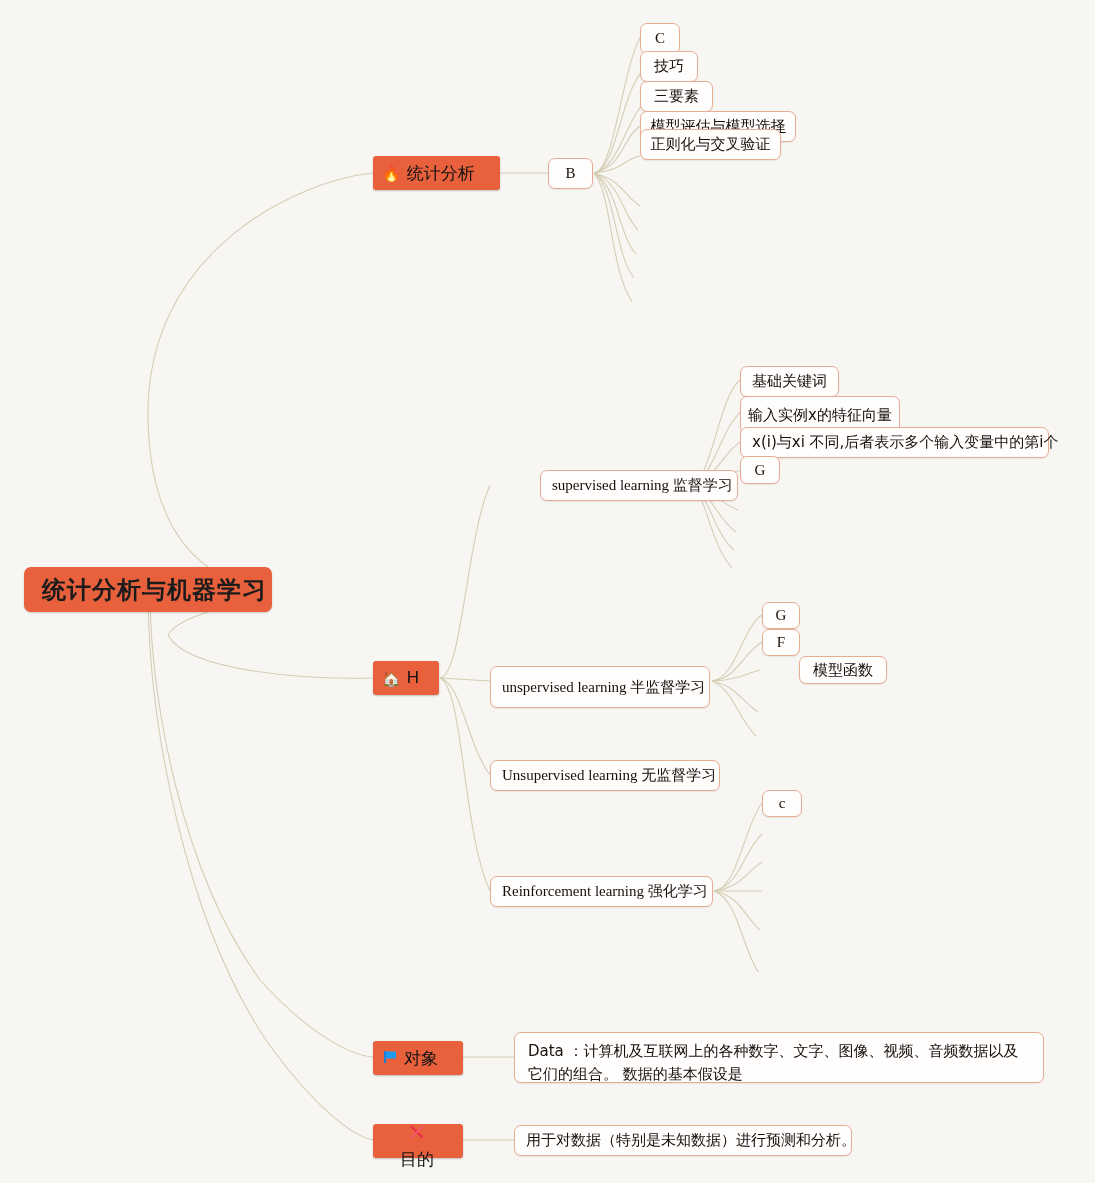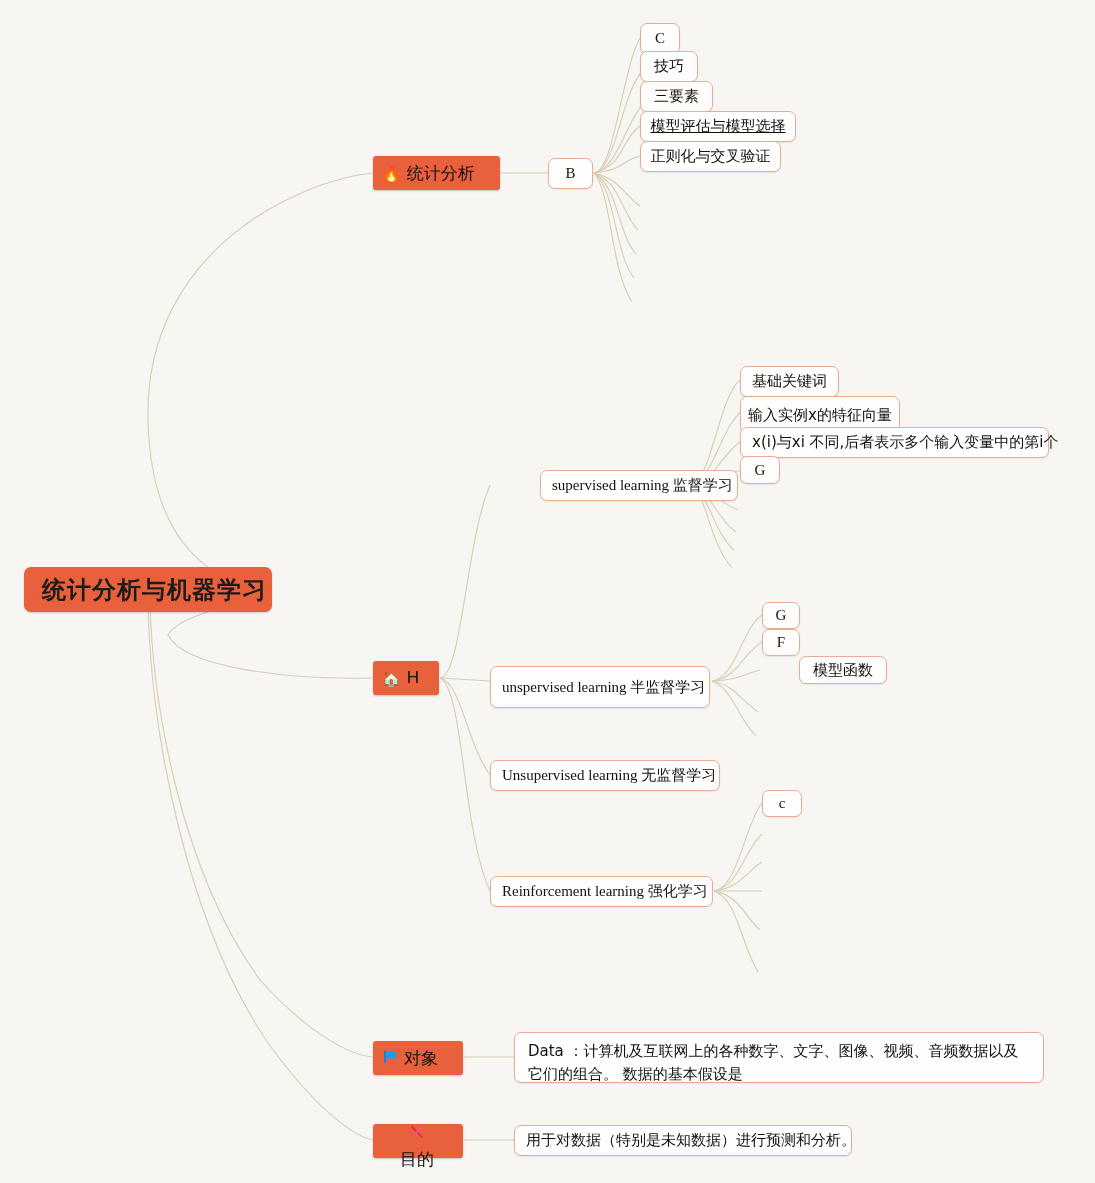--- a/index.html
+++ b/index.html
@@ -157,21 +157,21 @@
   </div>
   <div class="node n-box cjk" style="left:640px; top:51px; width:58px; height:31px; justify-content:center;">
     <span>技巧</span>
   </div>
   <div class="node n-box cjk" style="left:640px; top:81px; width:73px; height:31px; justify-content:center;">
     <span>三要素</span>
   </div>
   <div class="node n-box cjk" style="left:640px; top:111px; width:156px; height:31px; justify-content:center;text-decoration:underline;">
     <span>模型评估与模型选择</span>
   </div>
-  <div class="node n-box cjk" style="left:640px; top:141px; width:141px; height:31px; justify-content:center;">
+  <div class="node n-box cjk" style="left:640px; top:129px; width:141px; height:31px; justify-content:center;">
     <span>正则化与交叉验证</span>
   </div>
 
   <div class="node n-l1" style="left:373px; top:661px; width:66px; height:34px;">
     <span class="ico">🏠</span>
     <span>H</span>
   </div>
 
   <div class="node n-box" style="left:504px; top:470px; width:198px; height:31px;margin-left:36px;">
     <span>supervised learning 监督学习</span>

